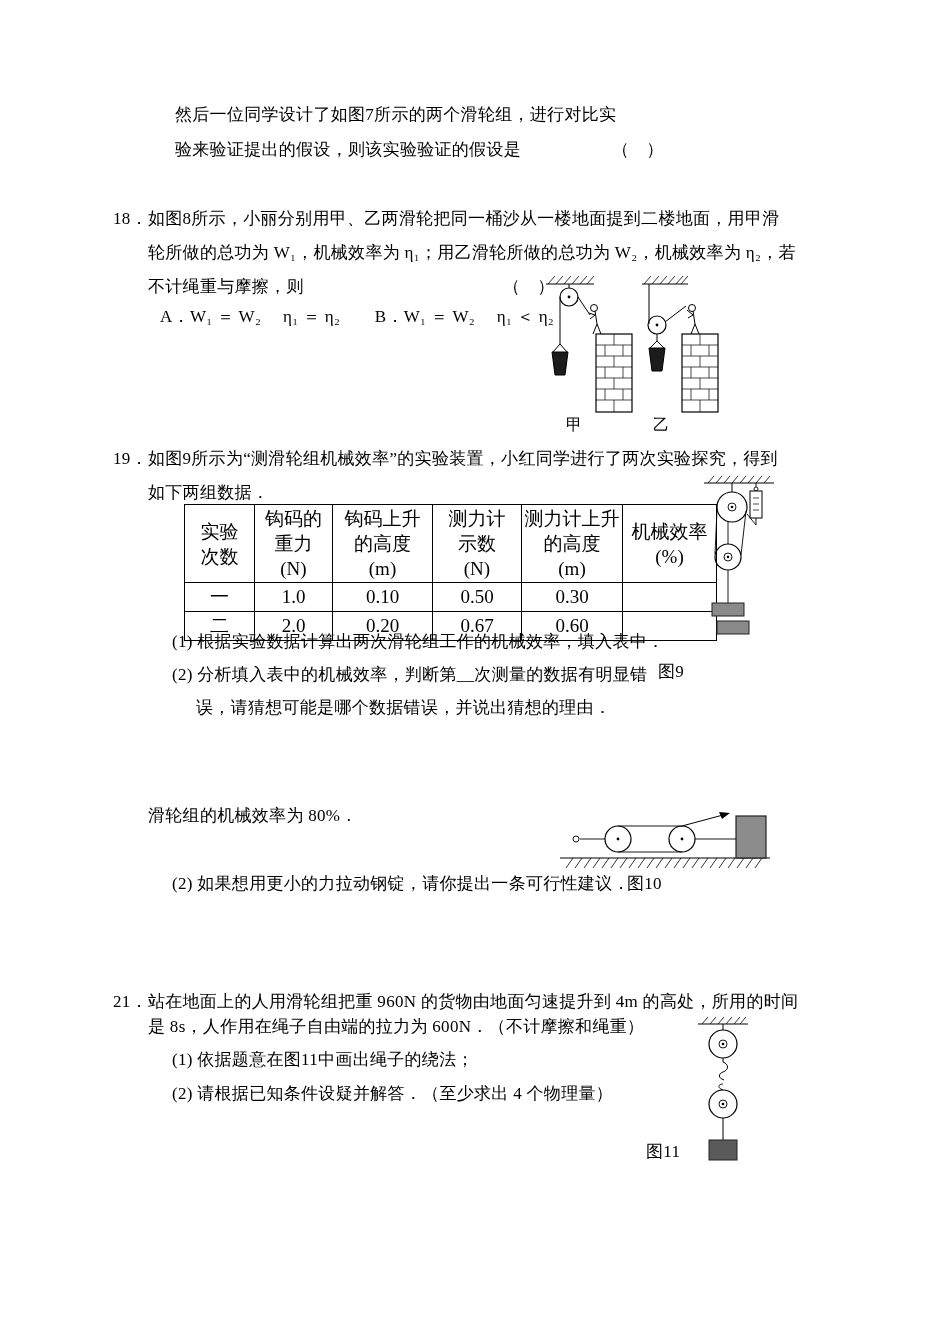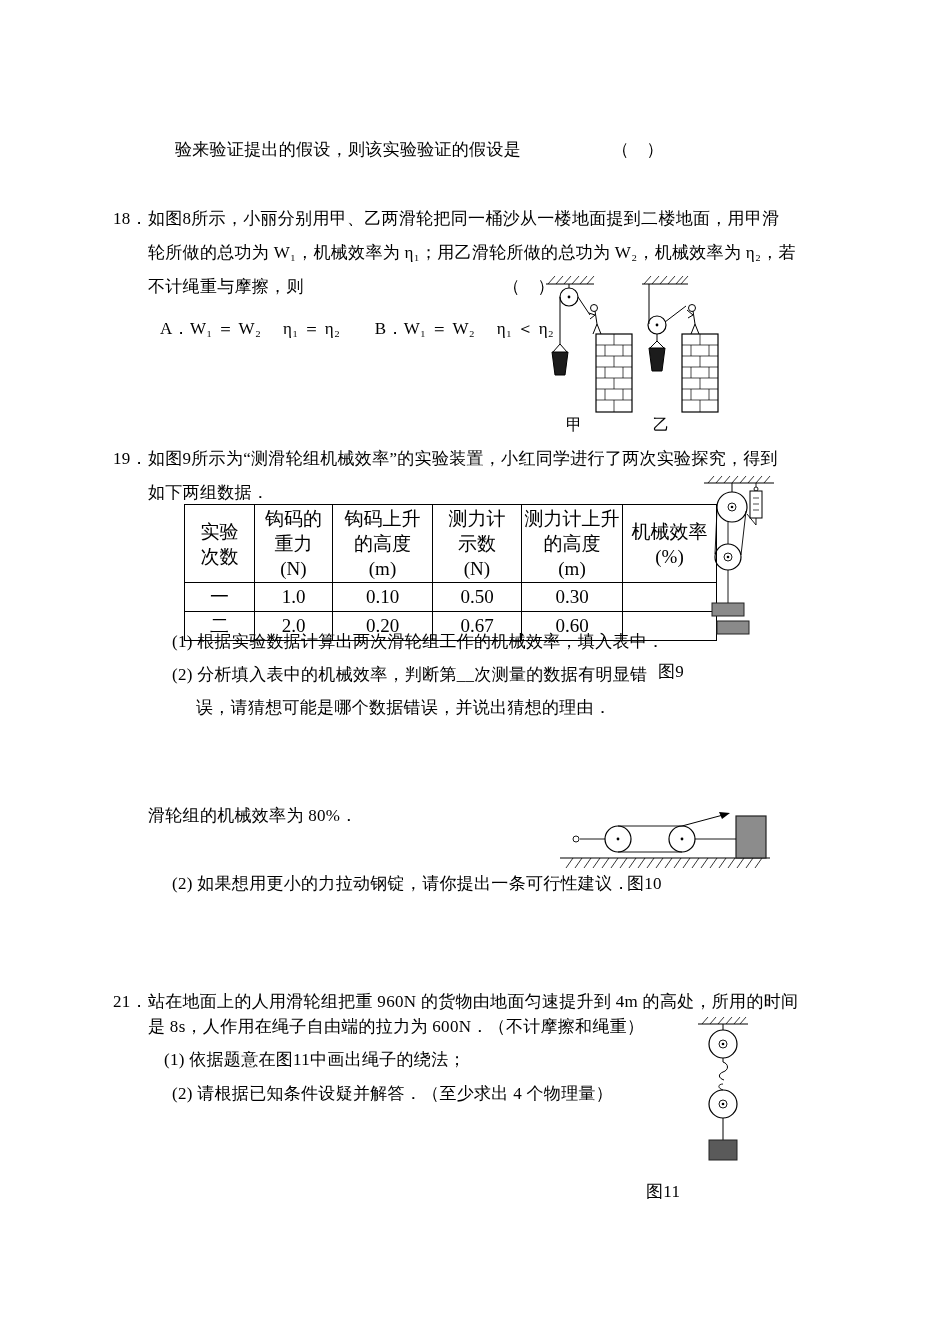--- a/index.html
+++ b/index.html
@@ -13,28 +13,29 @@
   .data-table th { white-space:pre-line; line-height:1.32; height:62px; }
   .data-table td { height:21px; }
   svg { overflow:visible; }
   svg text { font-family:"Liberation Serif","DejaVu Serif",serif; fill:#000; }
 </style>
 </head>
 <body>
 
 <div class="page">
 
+  <div class="line" style="left:175px; top:104px;">然后一位同学设计了如图7所示的两个滑轮组，进行对比实</div>
   <div class="line" style="left:175px; top:139px;">验来验证提出的假设，则该实验验证的假设是</div>
   <div class="line" style="left:612px; top:139px;">（　）</div>
 
   <div class="line" style="left:113px; top:208px;"><span>18．</span><span>如图8所示，小丽分别用甲、乙两滑轮把同一桶沙从一楼地面提到二楼地面，用甲滑</span></div>
   <div class="line" style="left:148px; top:242px;">轮所做的总功为 W₁，机械效率为 η₁；用乙滑轮所做的总功为 W₂，机械效率为 η₂，若</div>
   <div class="line" style="left:148px; top:276px;">不计绳重与摩擦，则</div>
   <div class="line" style="left:503px; top:276px;">（　）</div>
-  <div class="line" style="left:160px; top:306px;margin-top:12px;">A．W₁ ＝ W₂　 η₁ ＝ η₂　　B．W₁ ＝ W₂　 η₁ ＜ η₂</div>
+  <div class="line" style="left:160px; top:306px;">A．W₁ ＝ W₂　 η₁ ＝ η₂　　B．W₁ ＝ W₂　 η₁ ＜ η₂</div>
 
   <svg class="fig" style="left:532px; top:268px;" width="205" height="168" viewBox="0 0 205 168">
     <path d="M14,16 H62" stroke="#000" stroke-width="1.2" fill="none"></path>
     <path d="M16,16 l7,-8 M24,16 l7,-8 M32,16 l7,-8 M40,16 l7,-8 M48,16 l7,-8 M55,16 l7,-8" stroke="#000" stroke-width="0.8" fill="none"></path>
     <path d="M37,16 V20" stroke="#000" stroke-width="1" fill="none"></path>
     <circle cx="37" cy="29" r="9" fill="none" stroke="#000" stroke-width="1.2"></circle>
     <circle cx="37" cy="29" r="1.4" fill="#000"></circle>
     <path d="M28,29 V76" stroke="#000" stroke-width="1" fill="none"></path>
     <path d="M46,29 L58,47" stroke="#000" stroke-width="1" fill="none"></path>
     <path d="M28,76 L21,84 M28,76 L35,84" stroke="#000" stroke-width="1" fill="none"></path>
@@ -153,23 +154,23 @@
     <path d="M60,25 H124 M60,51 H124" stroke="#000" stroke-width="0.9" fill="none"></path>
     <path d="M47,38 H22" stroke="#000" stroke-width="0.9" fill="none"></path>
     <circle cx="18" cy="38" r="3" fill="none" stroke="#000" stroke-width="0.9"></circle>
     <path d="M137,38 H178" stroke="#000" stroke-width="0.9" fill="none"></path>
     <path d="M124,25 L165,14" stroke="#000" stroke-width="1" fill="none"></path>
     <polygon points="172,12 161,11 164,18" fill="#000"></polygon>
   </svg>
 
   <div class="line" style="left:113px; top:982px;margin-top:9px;"><span>21．</span><span>站在地面上的人用滑轮组把重 960N 的货物由地面匀速提升到 4m 的高处，所用的时间</span></div>
   <div class="line" style="left:148px; top:1016px;">是 8s，人作用在绳子自由端的拉力为 600N．（不计摩擦和绳重）</div>
-  <div class="line" style="left:164px; top:1049px;">(1) 依据题意在图11中画出绳子的绕法；</div>
+  <div class="line" style="left:172px; top:1049px;">(1) 依据题意在图11中画出绳子的绕法；</div>
   <div class="line" style="left:172px; top:1083px;">(2) 请根据已知条件设疑并解答．（至少求出 4 个物理量）</div>
-  <div class="line" style="left:646px; top:1181px;text-align:center;">图11</div>
+  <div class="line" style="left:646px; top:1141px;text-align:center;">图11</div>
 
   <svg class="fig" style="left:690px; top:1014px;" width="64" height="154" viewBox="0 0 64 154">
     <path d="M8,10 H58" stroke="#000" stroke-width="1.2" fill="none"></path>
     <path d="M12,10 l6,-7 M20,10 l6,-7 M28,10 l6,-7 M36,10 l6,-7 M44,10 l6,-7 M50,10 l6,-7" stroke="#000" stroke-width="0.8" fill="none"></path>
     <path d="M33,10 V16" stroke="#000" stroke-width="1" fill="none"></path>
     <circle cx="33" cy="30" r="14" fill="none" stroke="#000" stroke-width="1.2"></circle>
     <circle cx="33" cy="30" r="4" fill="none" stroke="#000" stroke-width="0.9"></circle>
     <circle cx="33" cy="30" r="1.3" fill="#000"></circle>
     <path d="M33,44 V48 C39,50 39,56 33,58 C28,60 28,64 34,66" stroke="#000" stroke-width="1" fill="none"></path>
     <path d="M33,76 C27,74 28,70 33,70" stroke="#000" stroke-width="0.9" fill="none"></path>

